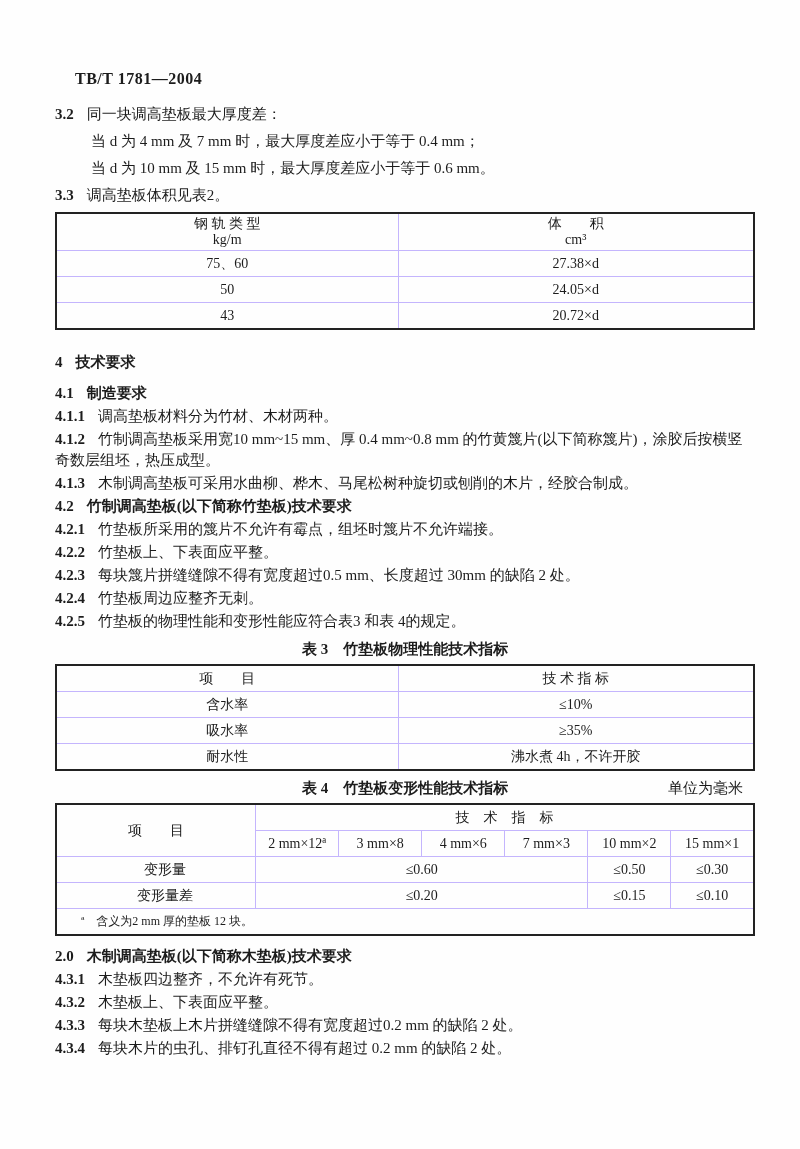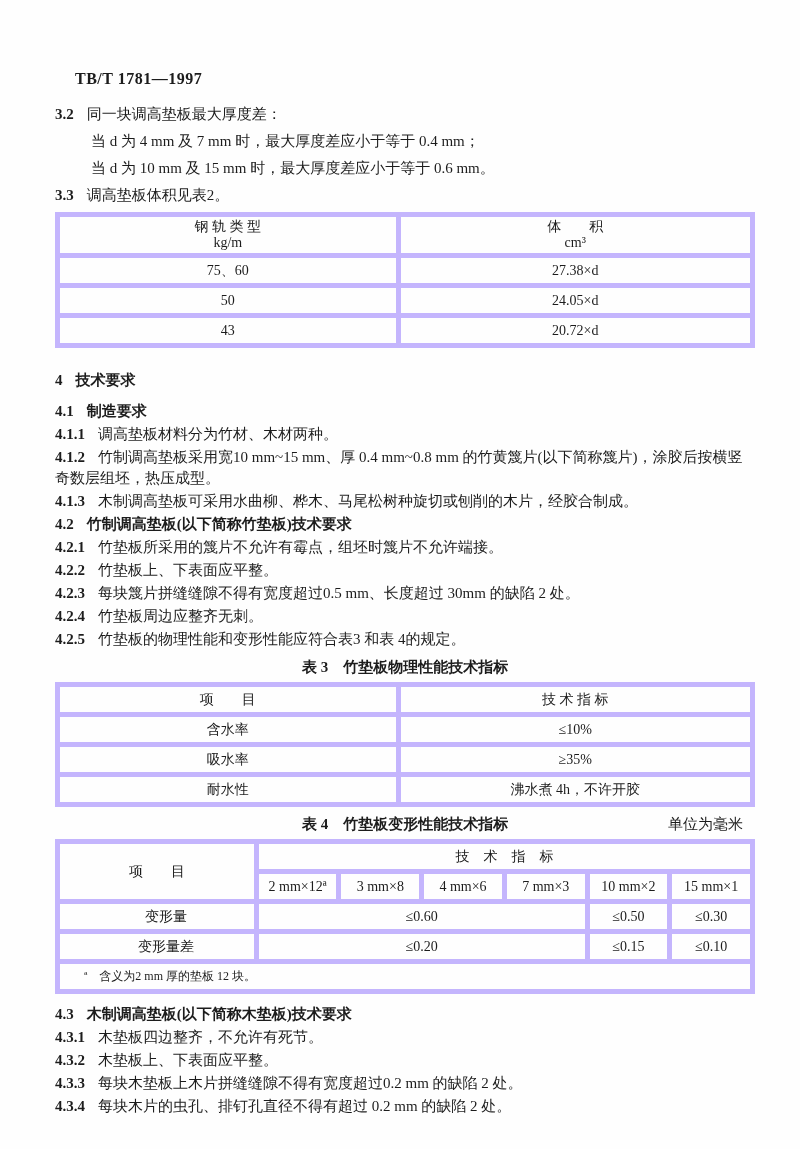--- a/index.html
+++ b/index.html
@@ -18,33 +18,33 @@
   .sec3 { margin-top:16px; }
   .para { font-size:15px; line-height:21px; margin-bottom:6px; }
   .para .num { font-weight:bold; margin-right:13px; }
   .indent { margin-left:36px; }
   .bold-line { font-weight:bold; }
   .items .para { margin-bottom:2px; }
   .tcap { text-align:center; font-weight:bold; font-size:15px; margin:8px 0 6px; line-height:18px; }
   .cap-row { position:relative; }
   .cap-unit { position:absolute; right:12px; top:0; font-weight:normal; font-size:15px; }
   table { width:100%; border-collapse:collapse; border:2px solid #222; font-size:14px; table-layout:fixed; }
-  td { border:5px solid #c4b5fd; text-align:center; padding:2px 4px; height:21px; vertical-align:middle;margin-top:36px; }
+  td { border:1px solid #c4b5fd; text-align:center; padding:2px 4px; height:21px; vertical-align:middle;margin-top:36px; }
   .hdr-two div { line-height:16px; }
   .t4-label { text-align:center; padding-left:22px; }
   .t4-foot { text-align:left; padding-left:24px; font-size:12px; }
   .sec-gap { margin-top:22px; }
   .sub-gap { margin-top:10px; }
 </style>
 </head>
 <body>
 
 <div class="page">
 
-  <div class="std-num">TB/T 1781—1997</div>
+  <div class="std-num">TB/T 1781—2004</div>
 
   <div class="sec3">
     <div class="para">
       <span class="num">3.2</span><span>同一块调高垫板最大厚度差：</span>
     </div>
     <div class="para indent">
       <span>当 d 为 4 mm 及 7 mm 时，最大厚度差应小于等于 0.4 mm；</span>
     </div>
     <div class="para indent">
       <span>当 d 为 10 mm 及 15 mm 时，最大厚度差应小于等于 0.6 mm。</span>
@@ -187,21 +187,21 @@
       <td>≤0.10</td>
     </tr>
     <tr>
       <td colspan="7" class="t4-foot">ª　含义为2 mm 厚的垫板 12 块。</td>
     </tr>
   </tbody>
     </table>
 
   <div class="items">
     <div class="para bold-line sub-gap">
-      <span class="num">4.3</span><span>木制调高垫板(以下简称木垫板)技术要求</span>
+      <span class="num">2.0</span><span>木制调高垫板(以下简称木垫板)技术要求</span>
     </div>
     <div class="para">
       <span class="num">4.3.1</span><span>木垫板四边整齐，不允许有死节。</span>
     </div>
     <div class="para">
       <span class="num">4.3.2</span><span>木垫板上、下表面应平整。</span>
     </div>
     <div class="para">
       <span class="num">4.3.3</span><span>每块木垫板上木片拼缝缝隙不得有宽度超过0.2 mm 的缺陷 2 处。</span>
     </div>

